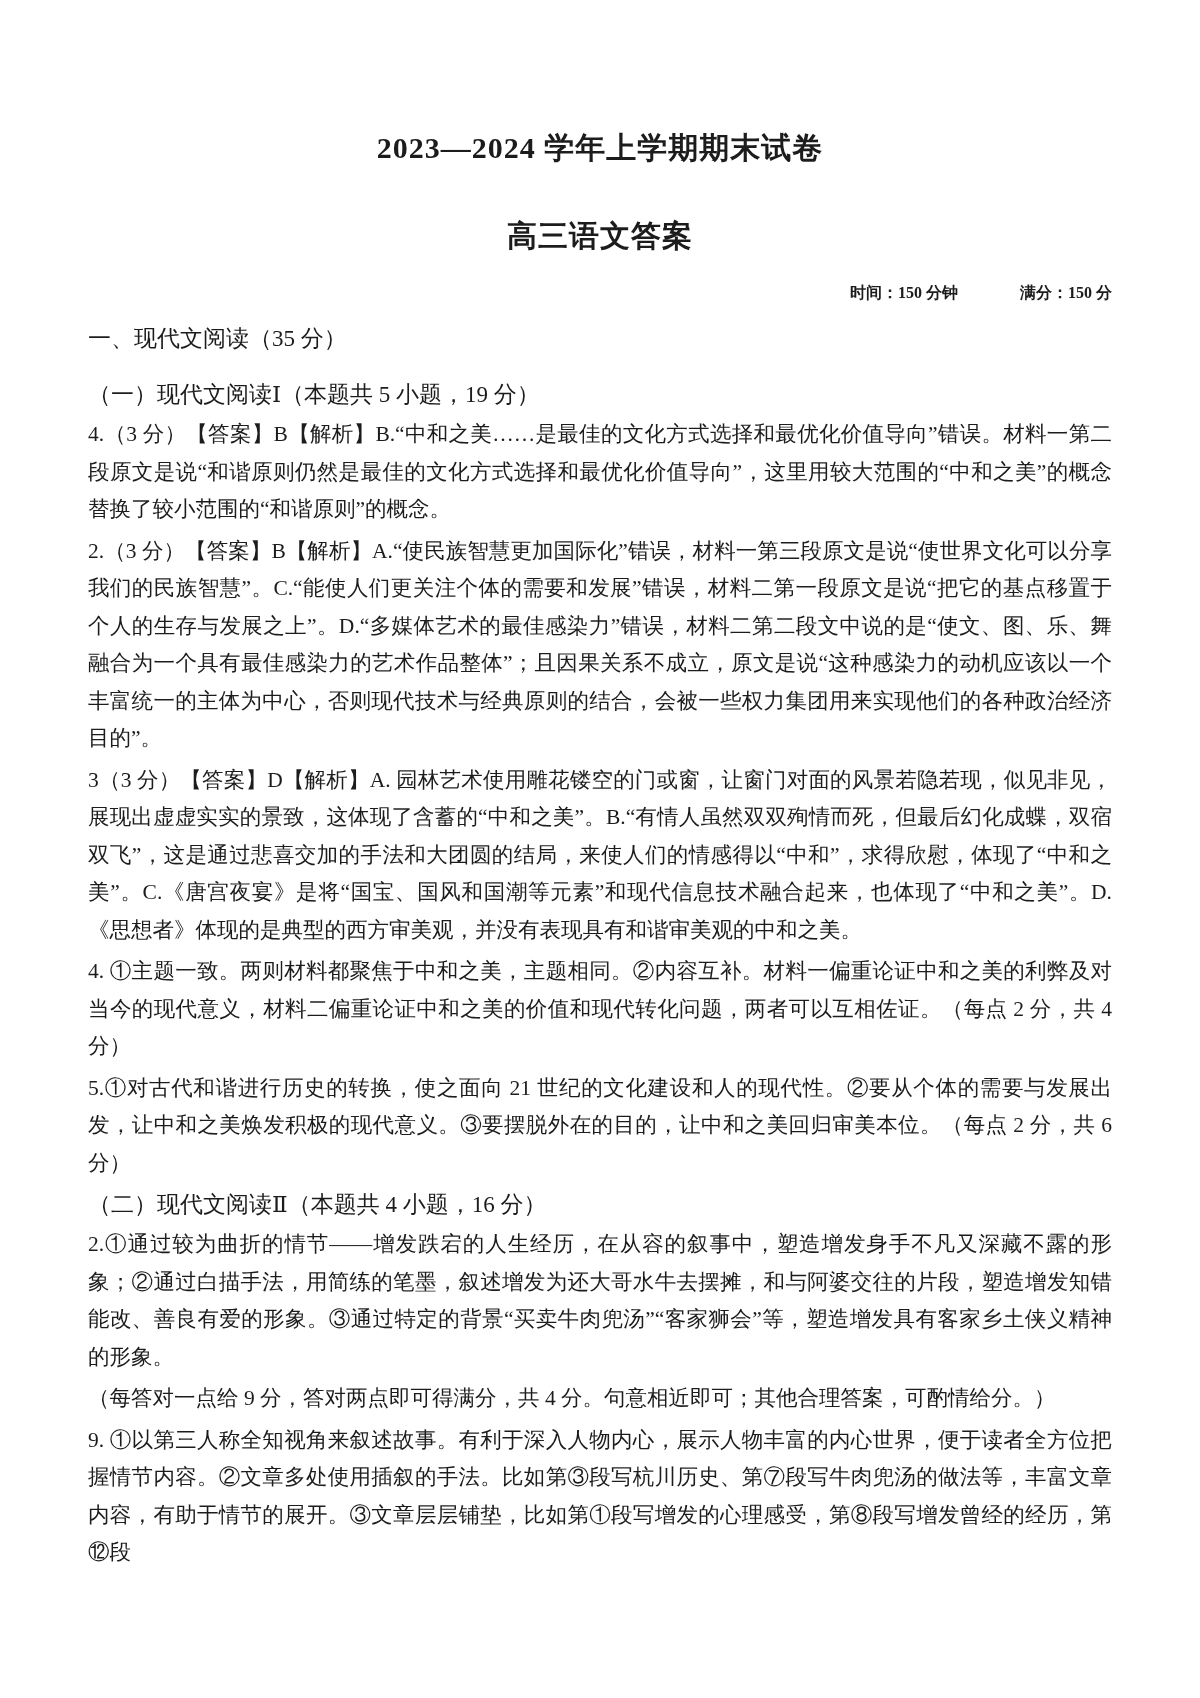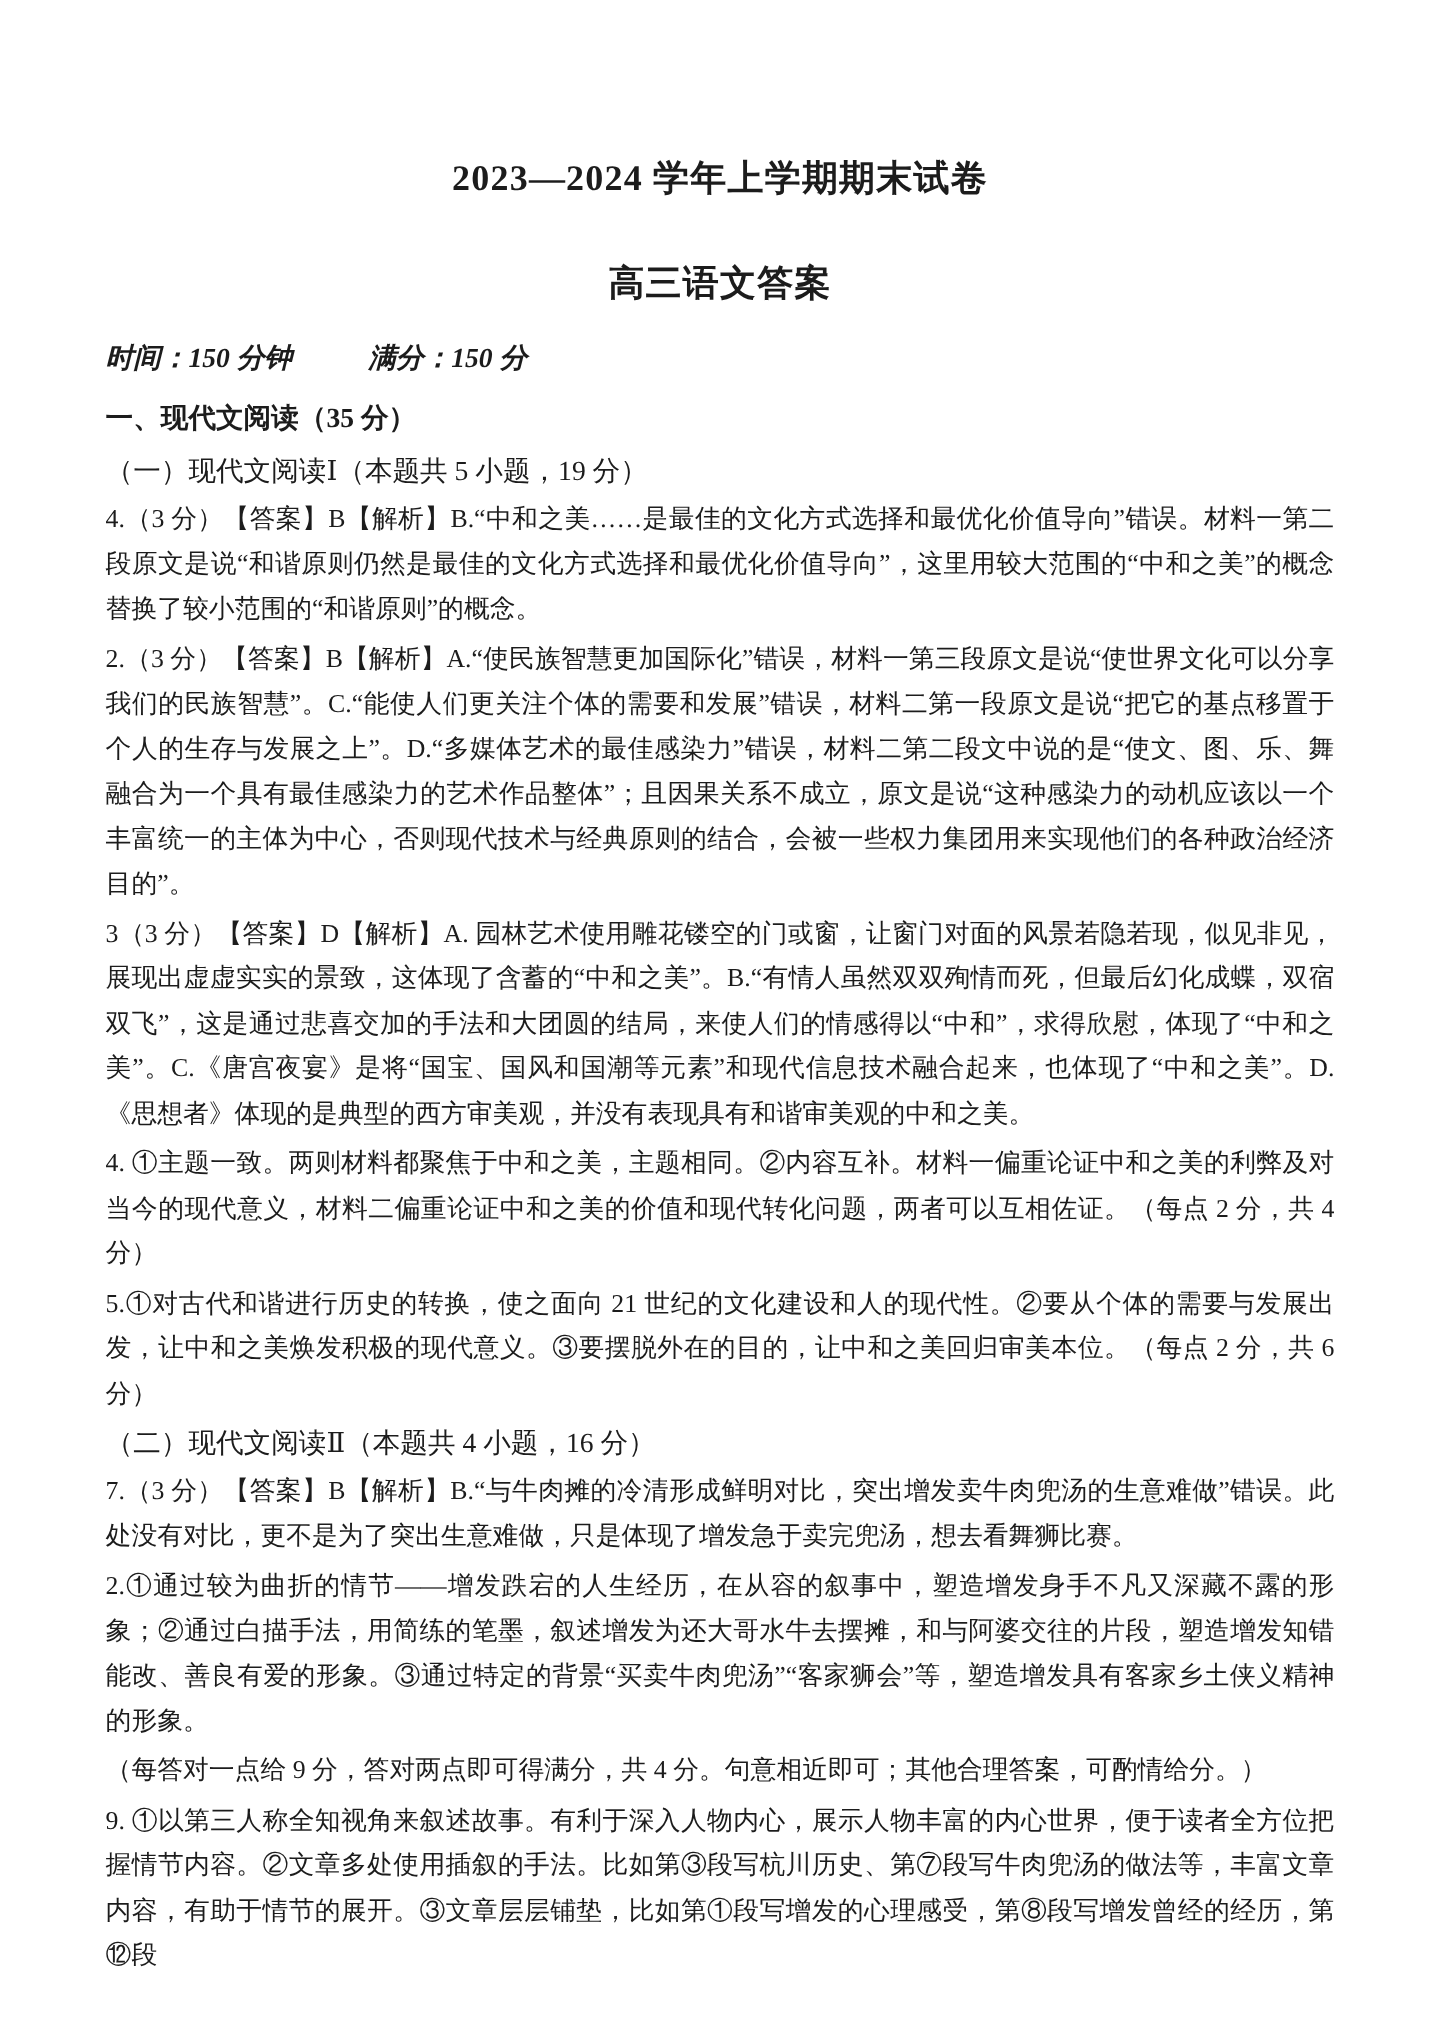--- a/index.html
+++ b/index.html
@@ -27,33 +27,32 @@
   }
   .doc-subtitle {
     text-align: center;
     font-size: 30px;
     font-weight: bold;
     letter-spacing: 1px;
     margin-bottom: 26px;
     margin-top: 47px;
   }
   .doc-meta {
-    text-align: left;
-    font-size: 23px;
+    text-align: right;
+    font-size: 16px;
     font-weight: bold;
     margin-bottom: 16px;
-    font-style: italic;
   }
   .doc-meta .meta-item { display: inline-block; }
   .doc-meta .meta-item + .meta-item { margin-left: 58px; }
   .section-heading {
     font-size: 23px;
-    font-weight: bold;
+    font-weight: normal;
     line-height: 38px;
-    margin-bottom: 6px;
+    margin-bottom: 18px;
   }
   .sub-heading {
     font-size: 23px;
     line-height: 38px;
     margin-bottom: 2px;
   }
   .para {
     font-size: 21.5px;
     line-height: 37.5px;
     text-align: justify;
@@ -85,21 +84,20 @@
 
   <p class="para">3（3 分）【答案】D【解析】A. 园林艺术使用雕花镂空的门或窗，让窗门对面的风景若隐若现，似见非见，展现出虚虚实实的景致，这体现了含蓄的“中和之美”。B.“有情人虽然双双殉情而死，但最后幻化成蝶，双宿双飞”，这是通过悲喜交加的手法和大团圆的结局，来使人们的情感得以“中和”，求得欣慰，体现了“中和之美”。C.《唐宫夜宴》是将“国宝、国风和国潮等元素”和现代信息技术融合起来，也体现了“中和之美”。D.《思想者》体现的是典型的西方审美观，并没有表现具有和谐审美观的中和之美。</p>
 
   <p class="para">4. ①主题一致。两则材料都聚焦于中和之美，主题相同。②内容互补。材料一偏重论证中和之美的利弊及对当今的现代意义，材料二偏重论证中和之美的价值和现代转化问题，两者可以互相佐证。（每点 2 分，共 4 分）</p>
 
   <p class="para">5.①对古代和谐进行历史的转换，使之面向 21 世纪的文化建设和人的现代性。②要从个体的需要与发展出发，让中和之美焕发积极的现代意义。③要摆脱外在的目的，让中和之美回归审美本位。（每点 2 分，共 6 分）</p>
 
   <div class="sub-heading">（二）现代文阅读Ⅱ（本题共 4 小题，16 分）</div>
 
 
-  <p class="para">7.（3 分）【答案】B【解析】B.“与牛肉摊的冷清形成鲜明对比，突出增发卖牛肉兜汤的生意难做”错误。此处没有对比，更不是为了突出生意难做，只是体现了增发急于卖完兜汤，想去看舞狮比赛。</p>
 
   <p class="para">2.①通过较为曲折的情节——增发跌宕的人生经历，在从容的叙事中，塑造增发身手不凡又深藏不露的形象；②通过白描手法，用简练的笔墨，叙述增发为还大哥水牛去摆摊，和与阿婆交往的片段，塑造增发知错能改、善良有爱的形象。③通过特定的背景“买卖牛肉兜汤”“客家狮会”等，塑造增发具有客家乡土侠义精神的形象。</p>
 
   <p class="para">（每答对一点给 9 分，答对两点即可得满分，共 4 分。句意相近即可；其他合理答案，可酌情给分。）</p>
 
   <p class="para">9. ①以第三人称全知视角来叙述故事。有利于深入人物内心，展示人物丰富的内心世界，便于读者全方位把握情节内容。②文章多处使用插叙的手法。比如第③段写杭川历史、第⑦段写牛肉兜汤的做法等，丰富文章内容，有助于情节的展开。③文章层层铺垫，比如第①段写增发的心理感受，第⑧段写增发曾经的经历，第⑫段</p>
 
 </div>
 
 </body></html>

